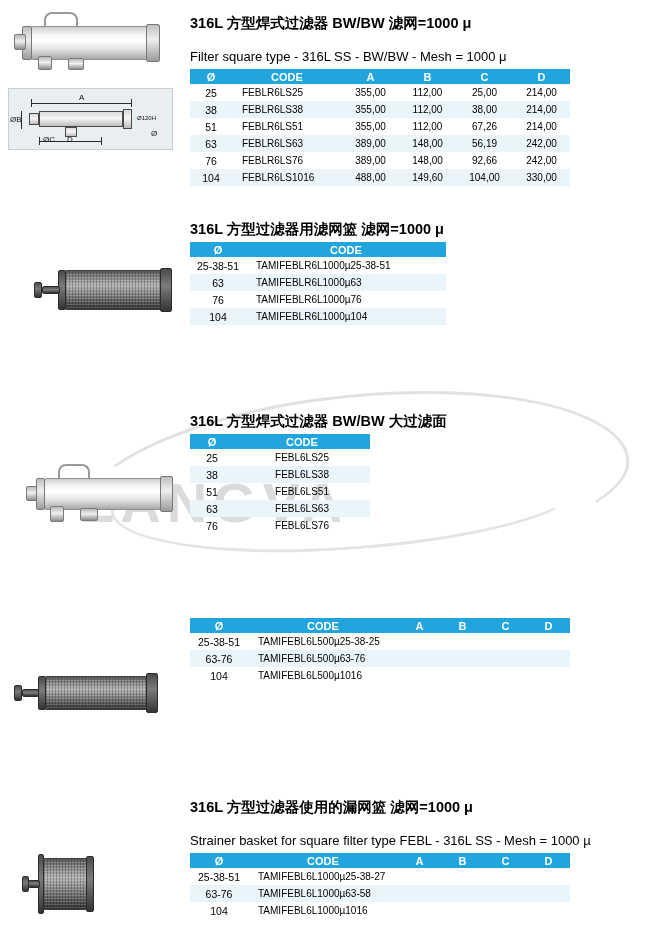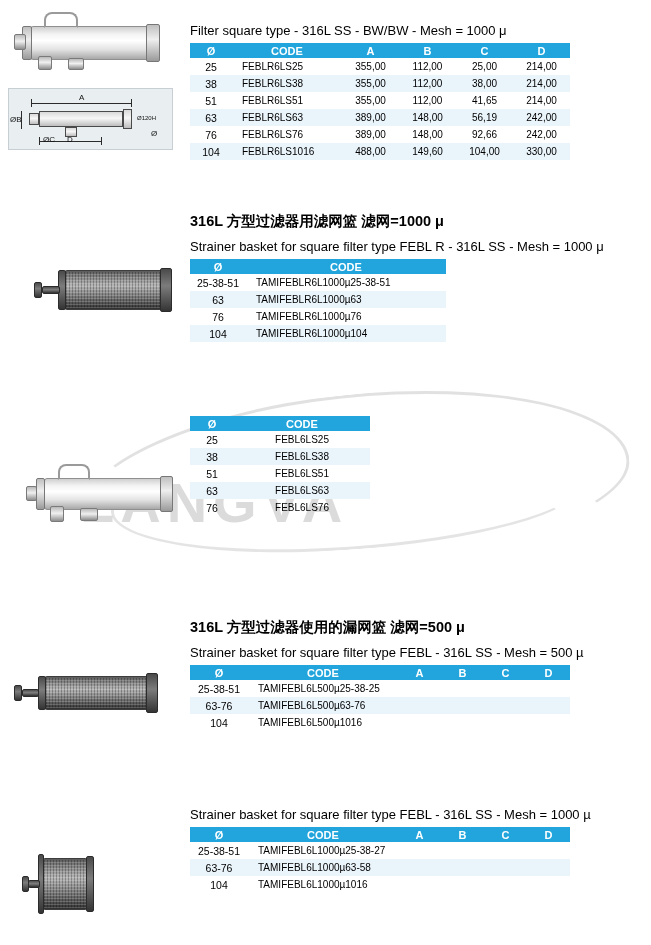--- a/index.html
+++ b/index.html
@@ -70,21 +70,21 @@
     font-weight: bold;
     color: #000;
     line-height: 18px;
     white-space: nowrap;
   }
   .title-en {
     font-size: 13px;
     color: #000;
     line-height: 17px;
     white-space: nowrap;
-    margin-top: 8px;
+    margin-top: 16px;
   }
 
   table.spec {
     border-collapse: collapse;
     font-size: 10px;
     color: #000;
   }
   table.spec thead th {
     background: #21A5DC;
     color: #ffffff;
@@ -229,20 +229,21 @@
   <div class="td-label" style="left:70px; top:4px;">A</div>
   <div class="td-label" style="left:1px; top:26px;">ØB</div>
   <div class="td-label" style="left:34px; top:46px;">ØC</div>
   <div class="td-label" style="left:58px; top:46px;">D</div>
   <div class="td-label" style="left:128px; top:26px; font-size:6px;">Ø120H</div>
   <div class="td-label" style="left:142px; top:40px;">Ø</div>
 </div>
 
 <div class="section" style="left:190px; top:14px;">
   <div class="titles">
+    <div class="title-cn">316L 方型焊式过滤器 BW/BW 滤网=1000 μ</div>
     <div class="title-en">Filter square type - 316L SS - BW/BW - Mesh = 1000 μ</div>
   </div>
   <table class="spec" style="width:380px;">
     <thead>
       <tr>
         <th style="width:42px;">Ø</th>
         <th style="width:110px;">CODE</th>
         <th style="width:57px;">A</th>
         <th style="width:57px;">B</th>
         <th style="width:57px;">C</th>
@@ -264,21 +265,21 @@
         <td>355,00</td>
         <td>112,00</td>
         <td>38,00</td>
         <td>214,00</td>
       </tr>
       <tr>
         <td class="dia">51</td>
         <td class="code">FEBLR6LS51</td>
         <td>355,00</td>
         <td>112,00</td>
-        <td>41,65</td>
+        <td>67,26</td>
         <td>214,00</td>
       </tr>
       <tr class="alt">
         <td class="dia">63</td>
         <td class="code">FEBLR6LS63</td>
         <td>389,00</td>
         <td>148,00</td>
         <td>56,19</td>
         <td>242,00</td>
       </tr>
@@ -304,24 +305,23 @@
 
 <div class="photo" style="left:20px; top:262px; width:160px; height:60px;">
   <div class="cyl-dark" style="left:44px; top:8px; width:100px; height:40px;"></div>
   <div class="mesh" style="left:46px; top:10px; width:96px; height:36px;"></div>
   <div class="cap-dark" style="left:140px; top:6px; width:12px; height:44px;"></div>
   <div class="cap-dark" style="left:38px; top:8px; width:8px; height:40px;"></div>
   <div class="stub-dark" style="left:22px; top:24px; width:18px; height:8px;"></div>
   <div class="cap-dark" style="left:14px; top:20px; width:8px; height:16px;"></div>
 </div>
 
-<div class="section" style="left:190px; top:212px;">
+<div class="section" style="left:190px; top:220px;">
   <div class="titles">
     <div class="title-cn">316L 方型过滤器用滤网篮  滤网=1000 μ</div>
-    <div class="title-en">Strainer basket for square filter type FEBL R - 316L SS - Mesh = 1000 μ</div>
   </div>
   <table class="spec" style="width:256px;">
     <thead>
       <tr>
         <th style="width:56px;">Ø</th>
         <th style="width:200px;">CODE</th>
       </tr>
     </thead>
     <tbody>
       <tr>
@@ -349,20 +349,21 @@
   <div class="cap" style="left:146px; top:16px; width:13px; height:36px;"></div>
   <div class="cap" style="left:22px; top:18px; width:9px; height:32px;"></div>
   <div class="stub" style="left:12px; top:26px; width:11px; height:15px;"></div>
   <div class="handle" style="left:44px; top:4px; width:32px; height:16px;"></div>
   <div class="stub" style="left:36px; top:46px; width:14px; height:16px;"></div>
   <div class="stub" style="left:66px; top:48px; width:18px; height:13px;"></div>
 </div>
 
 <div class="section" style="left:190px; top:412px;">
   <div class="titles">
+    <div class="title-cn">316L 方型焊式过滤器 BW/BW 大过滤面</div>
   </div>
   <table class="spec" style="width:180px;">
     <thead>
       <tr>
         <th style="width:44px;">Ø</th>
         <th style="width:136px;">CODE</th>
       </tr>
     </thead>
     <tbody>
       <tr>
@@ -392,24 +393,20 @@
 <div class="photo" style="left:10px; top:668px; width:170px; height:54px;">
   <div class="cyl-dark" style="left:34px; top:8px; width:106px; height:34px;"></div>
   <div class="mesh" style="left:36px; top:10px; width:102px; height:30px;"></div>
   <div class="cap-dark" style="left:136px; top:5px; width:12px; height:40px;"></div>
   <div class="cap-dark" style="left:28px; top:8px; width:8px; height:34px;"></div>
   <div class="stub-dark" style="left:12px; top:21px; width:17px; height:8px;"></div>
   <div class="cap-dark" style="left:4px; top:17px; width:8px; height:16px;"></div>
 </div>
 
 <div class="section" style="left:190px; top:618px;">
-  <div class="titles">
-    <div class="title-cn">316L 方型过滤器使用的漏网篮 滤网=500 μ</div>
-    <div class="title-en">Strainer basket for square filter type FEBL - 316L SS - Mesh = 500 µ</div>
-  </div>
   <table class="spec" style="width:380px;">
     <thead>
       <tr>
         <th style="width:58px;">Ø</th>
         <th style="width:150px;">CODE</th>
         <th style="width:43px;">A</th>
         <th style="width:43px;">B</th>
         <th style="width:43px;">C</th>
         <th style="width:43px;">D</th>
       </tr>
@@ -447,20 +444,21 @@
   <div class="cyl-dark" style="left:20px; top:10px; width:46px; height:52px;"></div>
   <div class="mesh" style="left:22px; top:12px; width:42px; height:48px;"></div>
   <div class="cap-dark" style="left:16px; top:6px; width:6px; height:60px;"></div>
   <div class="cap-dark" style="left:64px; top:8px; width:8px; height:56px;"></div>
   <div class="stub-dark" style="left:6px; top:32px; width:12px; height:8px;"></div>
   <div class="cap-dark" style="left:0px; top:28px; width:7px; height:16px;"></div>
 </div>
 
 <div class="section" style="left:190px; top:798px;">
   <div class="titles">
+    <div class="title-cn">316L 方型过滤器使用的漏网篮 滤网=1000 μ</div>
     <div class="title-en">Strainer basket for square filter type FEBL - 316L SS - Mesh = 1000 µ</div>
   </div>
   <table class="spec" style="width:380px;">
     <thead>
       <tr>
         <th style="width:58px;">Ø</th>
         <th style="width:150px;">CODE</th>
         <th style="width:43px;">A</th>
         <th style="width:43px;">B</th>
         <th style="width:43px;">C</th>

